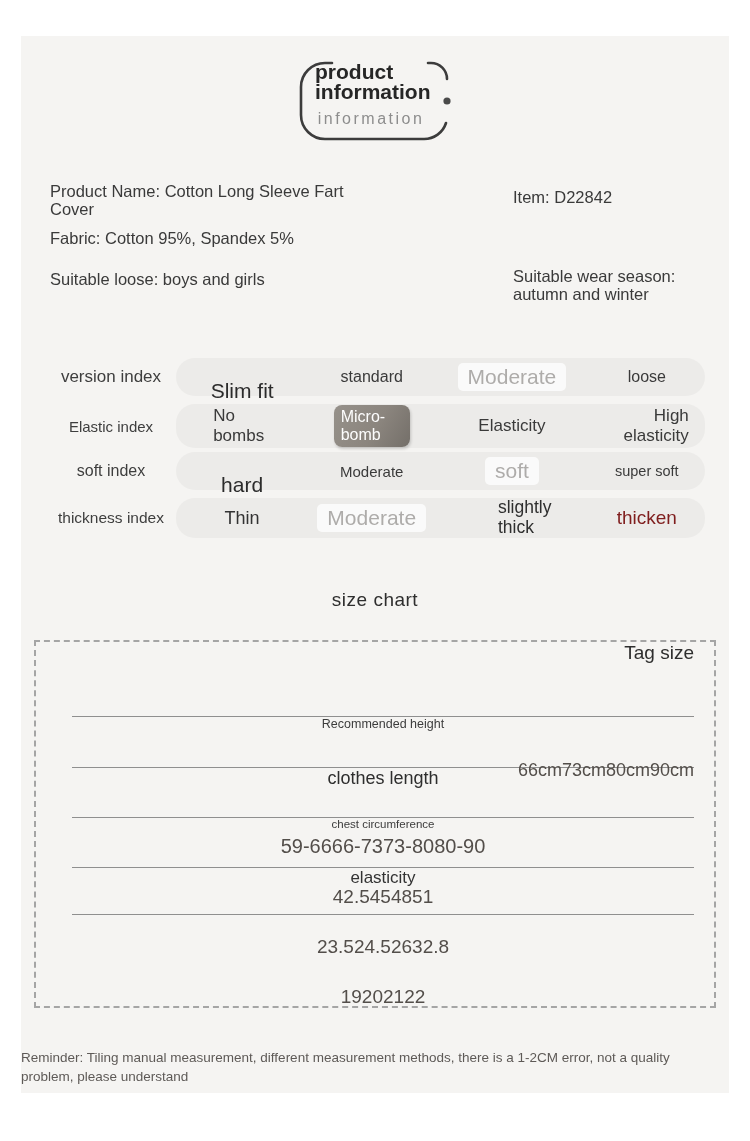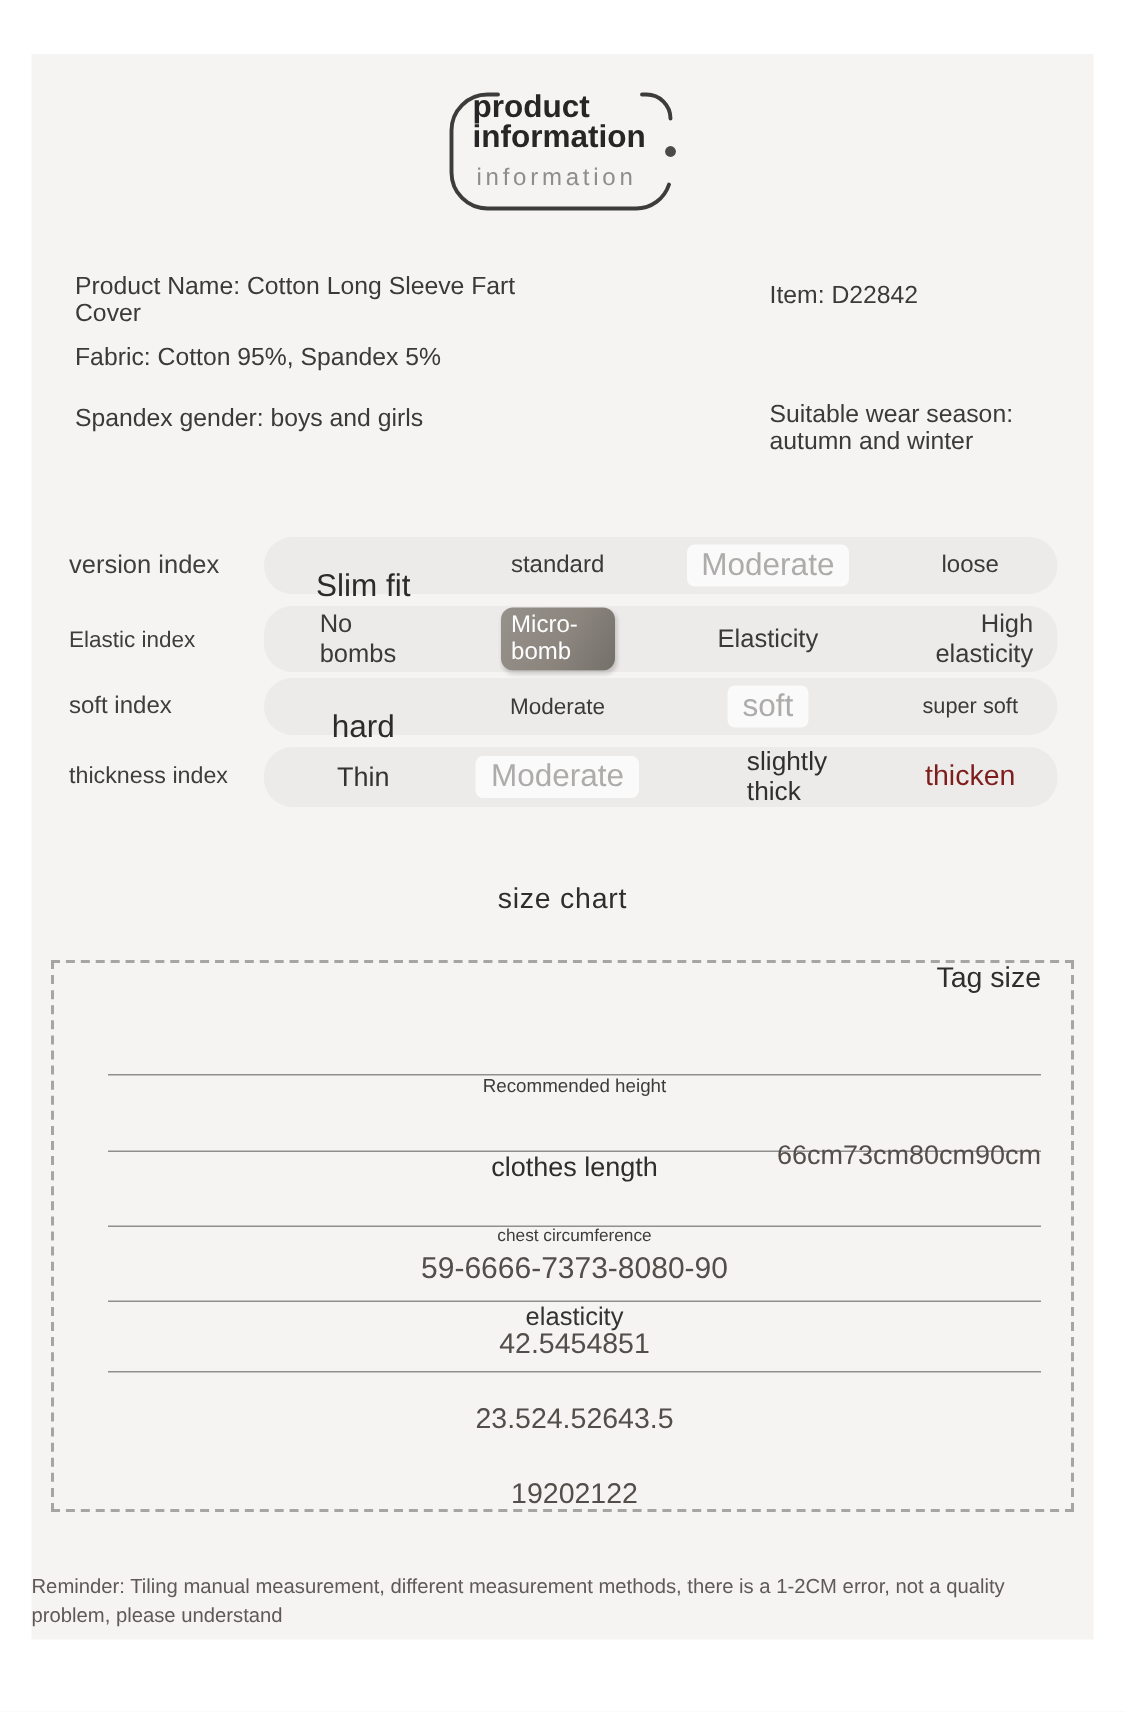--- a/index.html
+++ b/index.html
@@ -22,21 +22,21 @@
   .f-product{left:29px;top:147px;width:330px;}
   .f-item{left:492px;top:153px;}
   .f-fabric{left:29px;top:194px;}
   .f-gender{left:29px;top:235px;}
   .f-season{left:492px;top:231px;line-height:18px;}
   .f-season span{display:block;}
 
   
   .idx{position:absolute;left:0;top:322px;width:708px;}
   .idx-row{display:flex;align-items:center;margin:0 24px 8px 25px;}
-  .idx-label{flex:0 0 130px;color:#3e3e3e;}
+  .idx-label{flex:0 0 130px;color:#3e3e3e;text-align:center;}
   .idx-pill{flex:1;background:#ecebe9;border-radius:19px;display:flex;align-items:center;}
   .r1 .idx-pill{height:38px}.r2 .idx-pill{height:44px}.r3 .idx-pill{height:38px}.r4 .idx-pill{height:40px}
   .r2{margin-bottom:4px;}
   .r1 .idx-label{font-size:17px}.r2 .idx-label{font-size:15px}
   .r3 .idx-label{font-size:16px}.r4 .idx-label{font-size:15.5px}
   .opt{display:flex;justify-content:center;align-items:center;}
   .o1{flex:0 0 25%}.o2{flex:0 0 24%}.o3{flex:0 0 29%}.o4{flex:1}
   .t-big{font-size:21px;color:#2b2b2b;margin-top:28px;}
   .t-med{font-size:16px;color:#3a3a3a;}
   .t-sm{font-size:15px;color:#3a3a3a;}
@@ -93,21 +93,21 @@
     <div class="hdr-title">
       <span>product</span>
       <span>information</span>
     </div>
     <div class="hdr-sub">information</div>
   </div>
 
   <div class="info-field f-product">Product Name: Cotton Long Sleeve Fart Cover</div>
   <div class="info-field f-item">Item: D22842</div>
   <div class="info-field f-fabric">Fabric: Cotton 95%, Spandex 5%</div>
-  <div class="info-field f-gender">Spandex gender: boys and girls</div>
+  <div class="info-field f-gender">Suitable loose: boys and girls</div>
   <div class="info-field f-season">
     <span>Suitable wear season:</span>
     <span>autumn and winter</span>
   </div>
 
   <div class="idx">
 
     <div class="idx-row r1">
       <div class="idx-label">version index</div>
       <div class="idx-pill">
@@ -216,21 +216,21 @@
           <div class="sc-val">51</div>
         </div>
       </div>
 
       <div class="sc-row sr4">
         <div class="sc-label">chest circumference</div>
         <div class="sc-vals">
           <div class="sc-val">23.5</div>
           <div class="sc-val">24.5</div>
           <div class="sc-val">26</div>
-          <div class="sc-val">43.5</div>
+          <div class="sc-val">32.8</div>
         </div>
       </div>
 
 
       <div class="sc-row sr6">
         <div class="sc-label">elasticity</div>
         <div class="sc-vals">
           <div class="sc-val">19</div>
           <div class="sc-val">20</div>
           <div class="sc-val">21</div>

